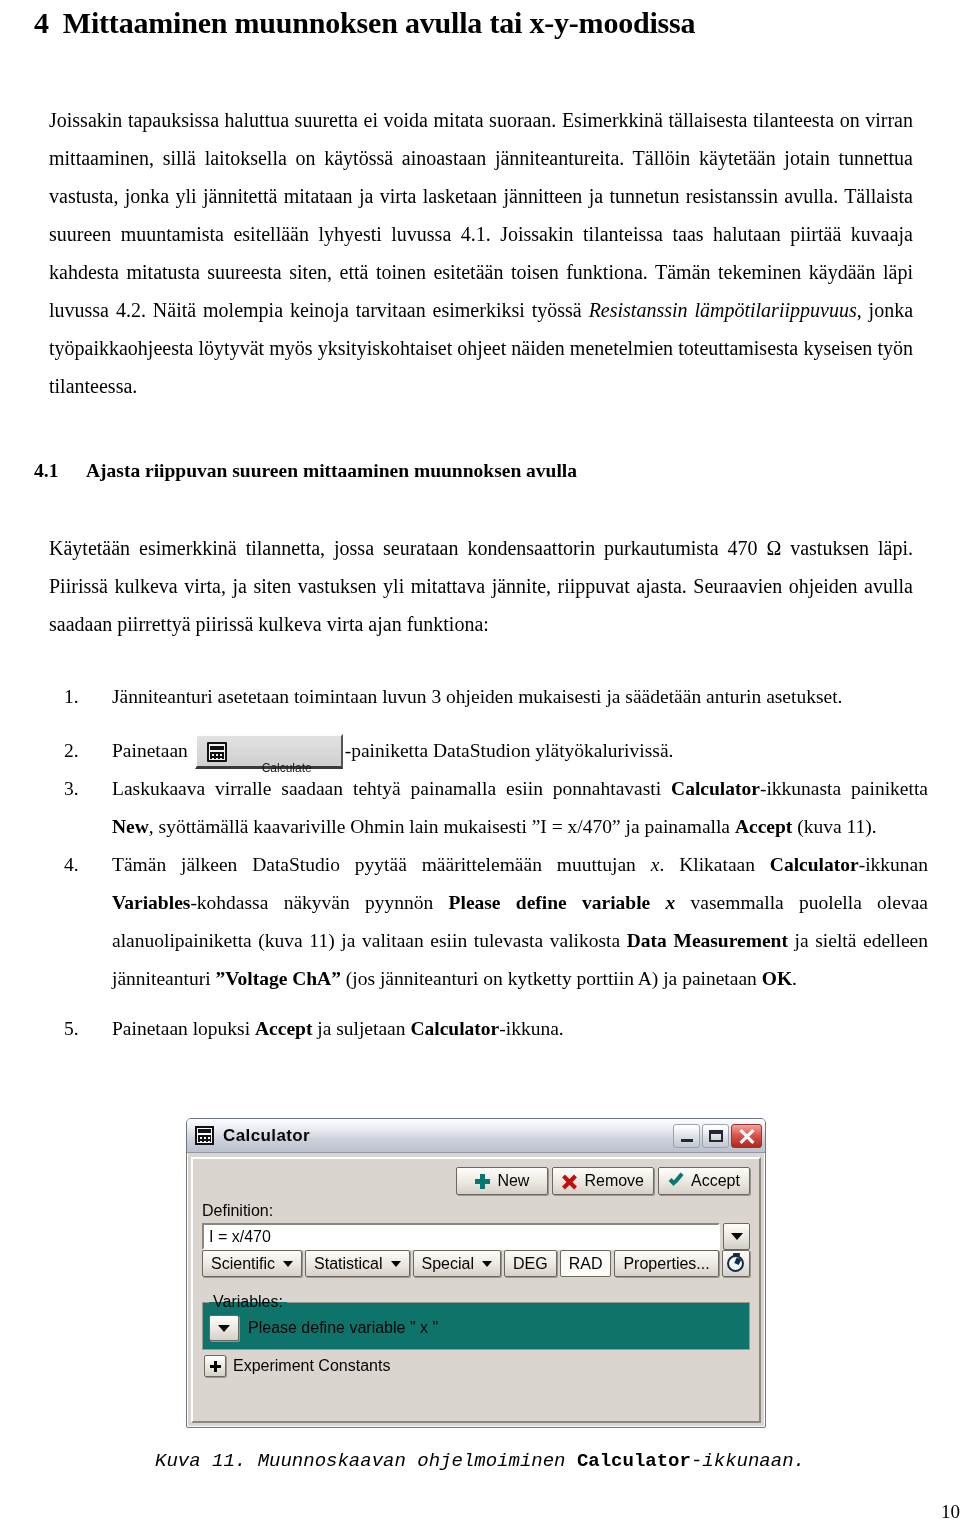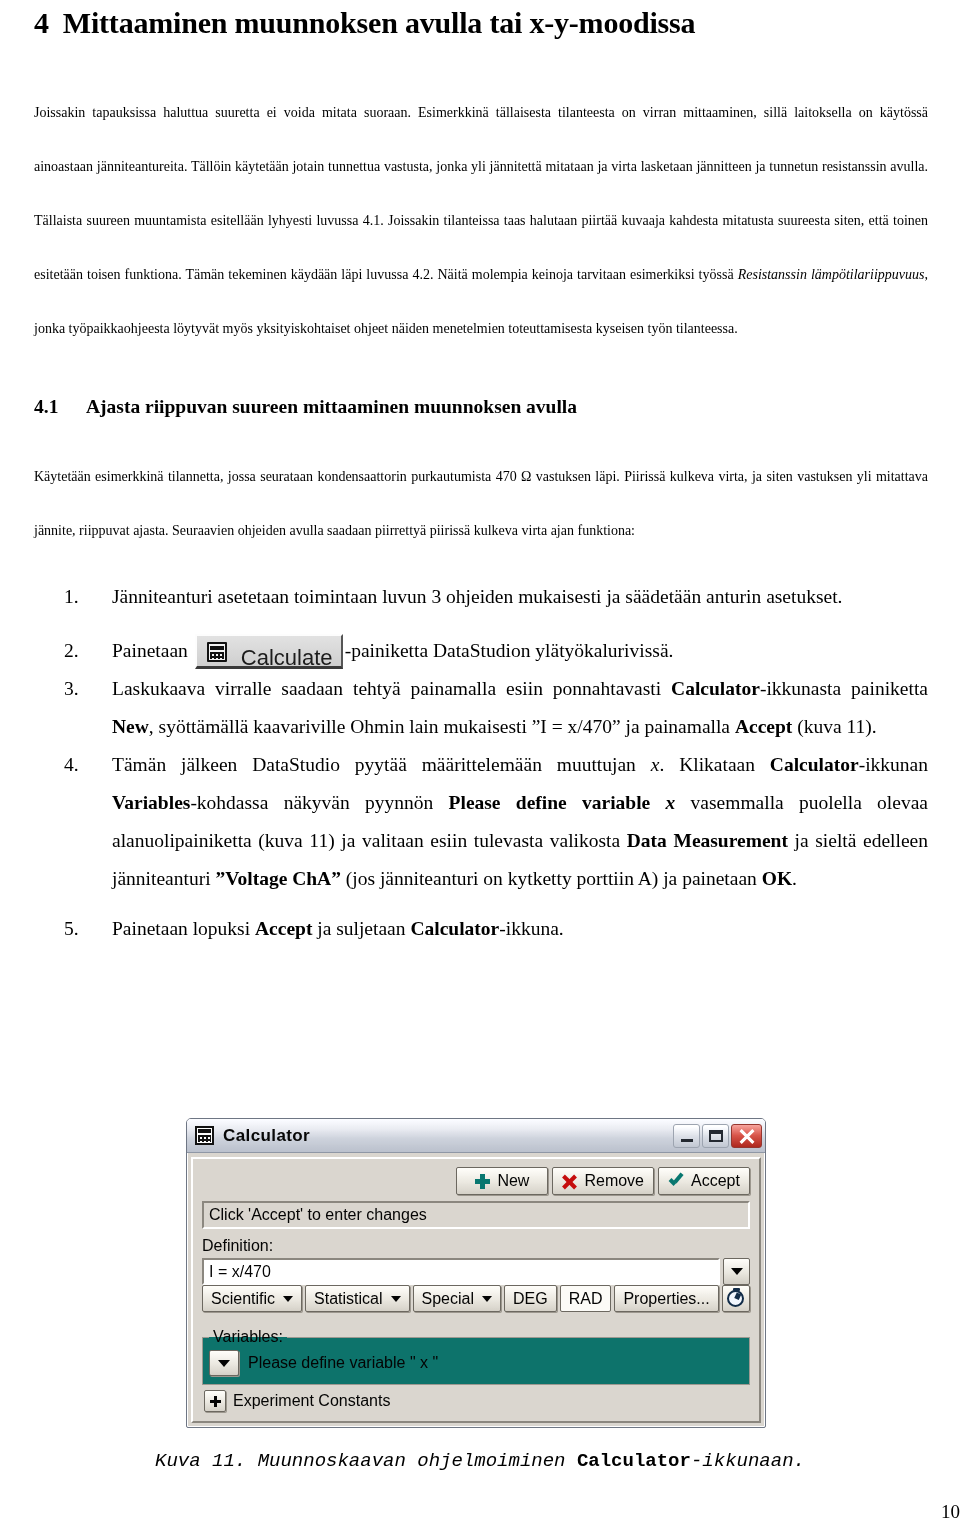--- a/index.html
+++ b/index.html
@@ -23,24 +23,24 @@
     font-size: 30px;
     font-weight: bold;
     margin: 6px 0 0 0;
     letter-spacing: -0.2px;
     line-height: 1.15;
     white-space: nowrap;
   }
   h1.doc-title .num { margin-right: 14px; }
 
   p.body-par {
-    font-size: 14px;
-    line-height: 54px;
+    font-size: 20px;
+    line-height: 38px;
     text-align: justify;
-    margin: 0;
+    margin: 15px;
     text-justify: inter-word;
   }
   .spacer-45 { height: 45px; }
   .spacer-28 { height: 28px; }
   .spacer-20 { height: 20px; }
   .spacer-36 { height: 36px; }
 
   h2.sub-title {
     font-size: 19.5px;
     font-weight: bold;
@@ -107,25 +107,25 @@
   .calc-btn .cb-icon::after {
     content: "";
     position: absolute;
     left: 1px; top: 8px; right: 1px; bottom: 1px;
     background:
       repeating-linear-gradient(to right, #111 0 2px, transparent 2px 4px),
       repeating-linear-gradient(to bottom, #111 0 2px, transparent 2px 4px);
   }
   .calc-btn .cb-label {
     position: absolute;
-    left: 38px; top: 9px;
+    left: 38px; top: 19px;
     width: 104px;
     text-align: center;
     font-family: "Liberation Sans", sans-serif;
-    font-size: 22px;
+    font-size: 12px;
     color: #1c1c1c;
     line-height: 26px;
   }
 
   
   .calc-window-wrap {
     position: absolute;
     left: 186px;
     top: 1112px;
     width: 580px;
@@ -491,23 +491,20 @@
           <div class="xpbtn">
             <span class="ic-x"></span>
             <span class="lbl">Remove</span>
           </div>
           <div class="xpbtn">
             <span class="ic-check"></span>
             <span class="lbl">Accept</span>
           </div>
         </div>
 
-        <div class="status-field">
-          <span>Click 'Accept' to enter changes</span>
-        </div>
 
         <div class="field-label">Definition:</div>
 
         <div class="combo-row">
           <div class="combo-input">
             <span>I = x/470</span>
           </div>
           <div class="combo-arrow">
             <span class="tri-down"></span>
           </div>

